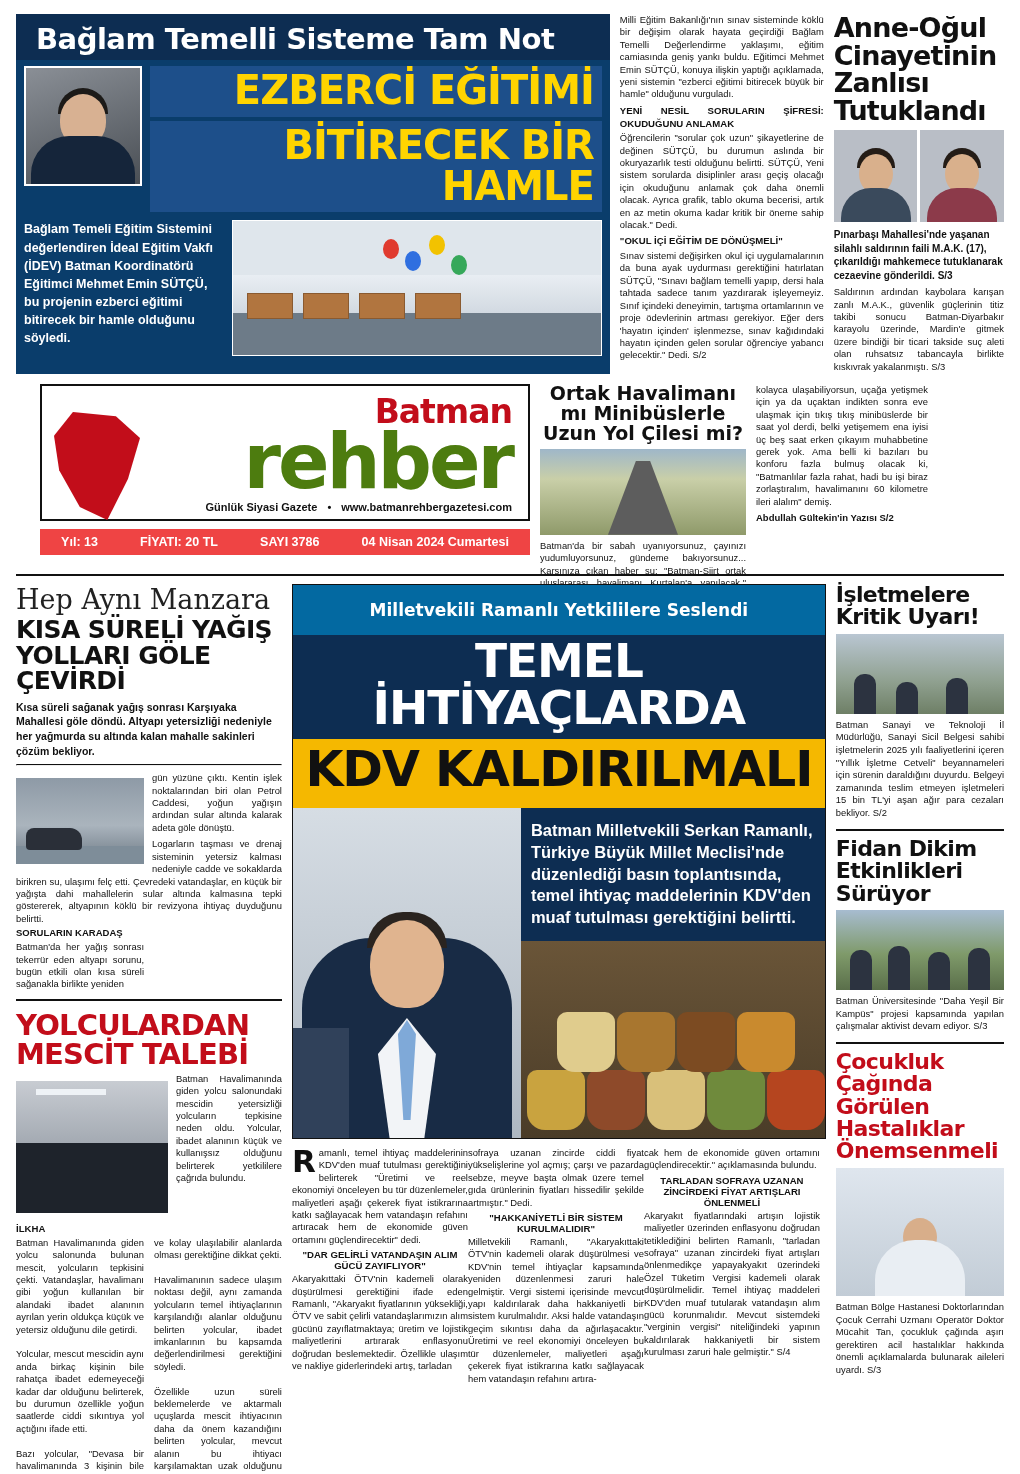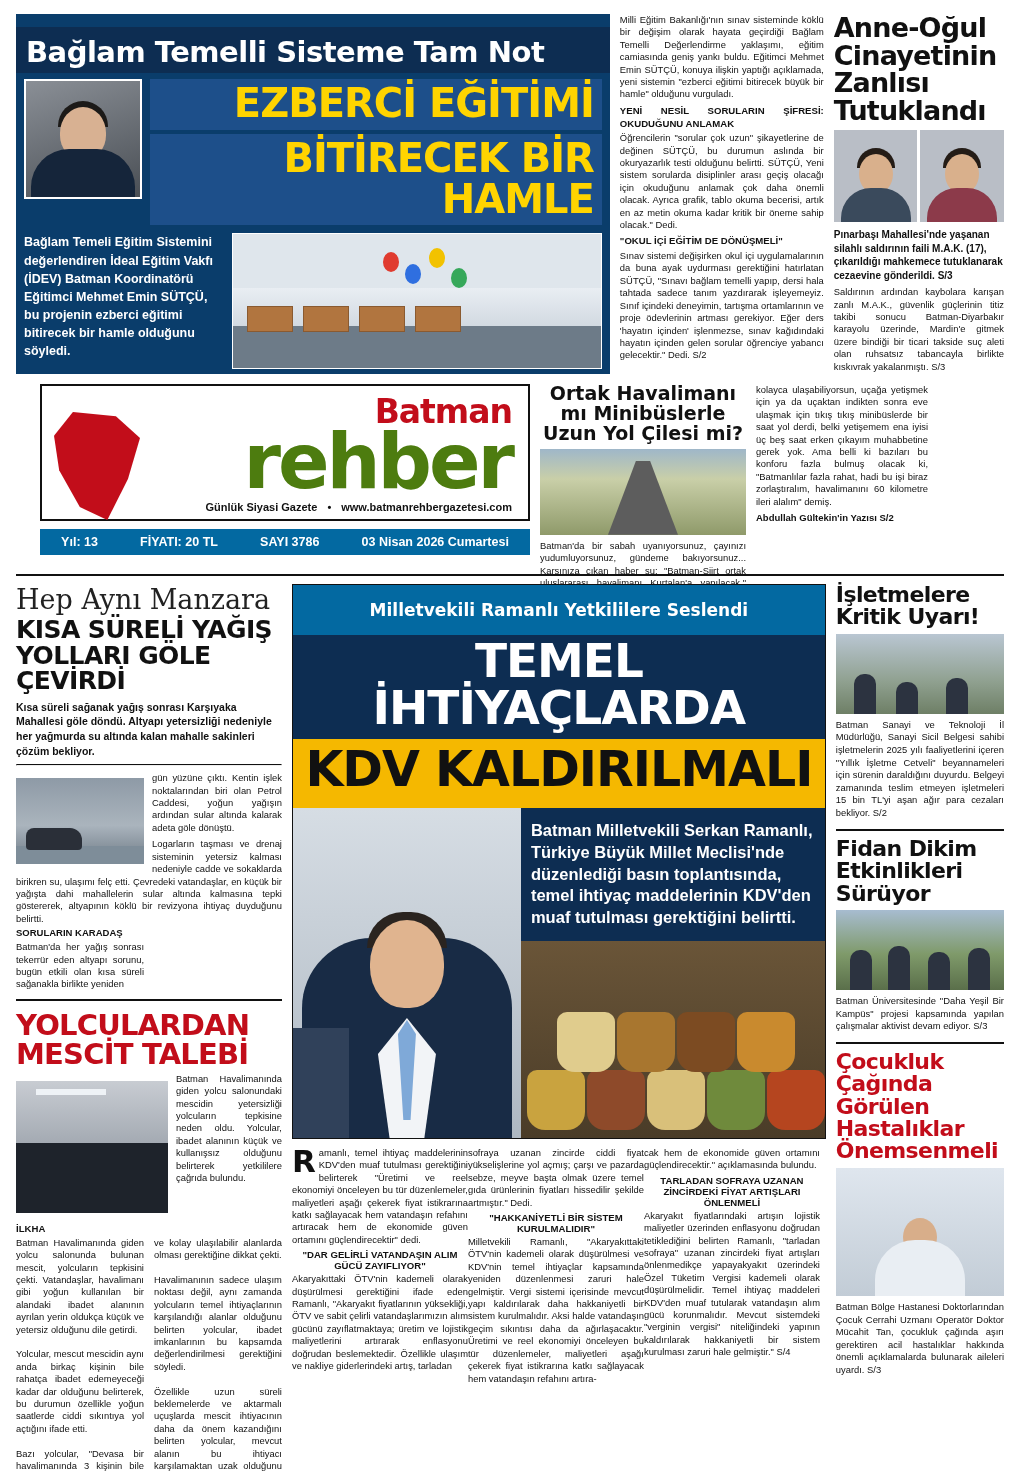--- a/index.html
+++ b/index.html
@@ -15,22 +15,21 @@
   .page { width:1020px; height:1474px; position:relative; padding:14px 16px; }
 
   
   .top { display:flex; gap:10px; height:360px; }
   .top-left { width:600px; position:relative; background:#0a3d6b; overflow:hidden; }
   .top-mid  { width:206px; }
   .top-right{ width:172px; }
 
   .lead-headline-band {
     background:#0d2d52;
-    padding:8px 10px 4px 10px;
-    margin-top:13px;
+    padding:8px 10px 4px 20px;
   }
   .lead-kicker {
     color:#fff; font-size:29px; font-weight:700; letter-spacing:-0.5px;
     font-family:"DejaVu Sans", sans-serif;
   }
   .lead-photo-row { display:flex; gap:8px; padding:6px 8px 0 8px; }
   .lead-portrait {
     width:118px; height:120px; flex:0 0 118px;
     background:linear-gradient(160deg,#8a8f96,#4a4f55);
     border:2px solid #fff;
@@ -106,21 +105,21 @@
   .mast-sub {
     display:flex; justify-content:flex-end; gap:10px; align-items:center;
     font-size:11px; font-weight:700; margin-top:8px; padding-right:6px;
   }
   .mast-shape {
     position:absolute; left:12px; top:26px; width:86px; height:108px;
     background:#c20d1a;
     clip-path:polygon(22% 0%, 72% 4%, 100% 24%, 86% 62%, 62% 100%, 30% 88%, 6% 54%, 0% 22%);
   }
   .mast-strip {
-    margin-top:8px; background:#0369a1; color:#fff; display:flex; align-items:center;
+    margin-top:8px; background:#ef4444; color:#fff; display:flex; align-items:center;
     justify-content:space-around; font-size:12.5px; font-weight:700; height:26px;
   }
   .mast-strip span { color:#fff; }
 
   .mast-mid { width:206px; }
   .mast-mid-head {
     font-size:19px; font-weight:700; line-height:1.05; text-align:center;
     font-family:"DejaVu Sans", sans-serif;
   }
   .road-photo {
@@ -315,21 +314,21 @@
         <div class="mast-sub">
           <span>Günlük Siyasi Gazete</span>
           <span>•</span>
           <span>www.batmanrehbergazetesi.com</span>
         </div>
       </div>
       <div class="mast-strip">
         <span>Yıl: 13</span>
         <span>FİYATI: 20 TL</span>
         <span>SAYI 3786</span>
-        <span>03 Nisan 2026 Cumartesi</span>
+        <span>04 Nisan 2024 Cumartesi</span>
       </div>
     </div>
 
     <div class="mast-mid">
       <div class="mast-mid-head">Ortak Havalimanı mı Minibüslerle Uzun Yol Çilesi mi?</div>
       <div class="road-photo">
           <div class="road"></div>
         </div>
       <div class="col-text" style="margin-top:5px;">Batman'da bir sabah uyanıyorsunuz, çayınızı yudumluyorsunuz, gündeme bakıyorsunuz... Karşınıza çıkan haber şu: "Batman-Siirt ortak uluslararası havalimanı Kurtalan'a yapılacak." İnsan ister istemez soruyor: Bizim bildiğimiz Batman Havalimanı dün gece gizlice taşındı da haberimiz mi yok? Yok, yerinde duruyor. Hem de öyle kenarda köşede değil; şehir merkezine 10 dakika. Her yerden</div>
     </div>

